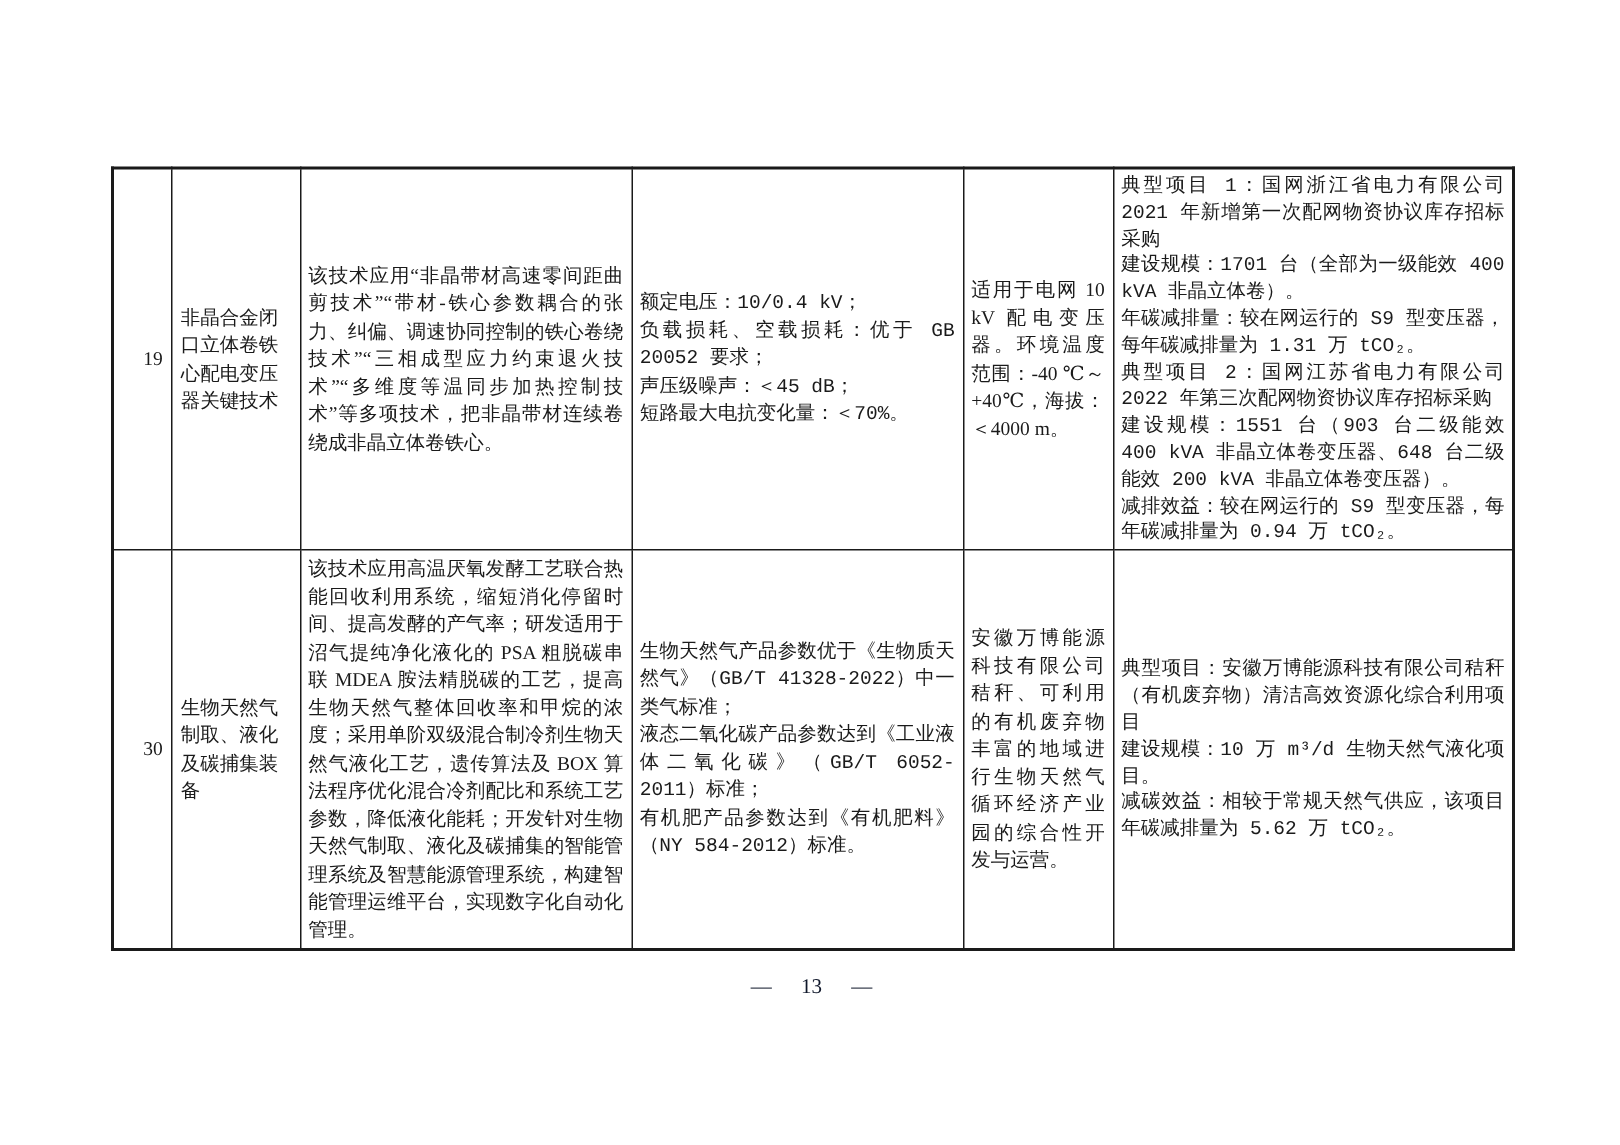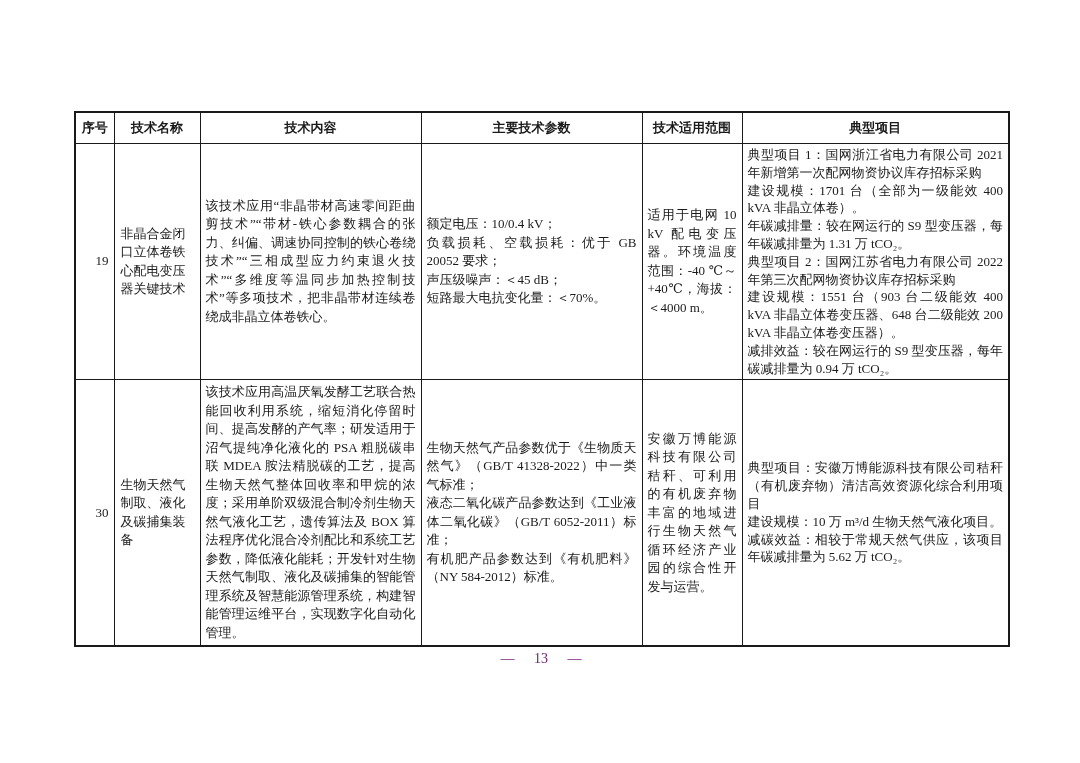--- a/index.html
+++ b/index.html
@@ -30,56 +30,48 @@
   tr.title-row th { font-size: 13.5px; height: 20px; }
   tr.header-row th { height: 22px; }
 
   td.cell-no { text-align: right; }
   td.cell-name { text-align: left; padding: 3px 6px; margin-left: 20px; }
   td.cell-content, td.cell-params, td.cell-scope, td.cell-projects {
     text-align: justify;
     text-justify: inter-ideograph;
   }
   td.cell-projects { line-height: 17.8px; padding: 2px 5px; }
-  td.cell-params p, td.cell-projects p { margin: 0; }
+  td.cell-params p, td.cell-projects p { margin: 0; font-family: Liberation Mono, monospace; }
   tr.row-19 { height: 236px; }
   tr.row-20 { height: 227px; }
 
   .page-number {
     position: absolute;
     left: 74px; top: 651px; width: 934px;
     text-align: center;
     font-size: 14px;
     word-spacing: 16px;
-    color: #701a75;
+    color: #0f172a;
   }
 </style>
 </head>
 <body>
 
 <div class="page">
 
   <table class="doc-table">
     <colgroup>
       <col style="width:39px">
       <col style="width:86px">
       <col style="width:221px">
       <col style="width:221px">
       <col style="width:100px">
       <col style="width:267px">
     </colgroup>
     <thead>
-      <tr class="header-row">
-        <th>序号</th>
-        <th>技术名称</th>
-        <th>技术内容</th>
-        <th>主要技术参数</th>
-        <th>技术适用范围</th>
-        <th>典型项目</th>
-      </tr>
     </thead>
     <tbody>
       <tr class="row-19">
         <td class="cell-no">19</td>
         <td class="cell-name">非晶合金闭口立体卷铁心配电变压器关键技术</td>
         <td class="cell-content">该技术应用“非晶带材高速零间距曲剪技术”“带材-铁心参数耦合的张力、纠偏、调速协同控制的铁心卷绕技术”“三相成型应力约束退火技术”“多维度等温同步加热控制技术”等多项技术，把非晶带材连续卷绕成非晶立体卷铁心。</td>
         <td class="cell-params">
           <p>额定电压：10/0.4 kV；</p>
           <p>负载损耗、空载损耗：优于 GB 20052 要求；</p>
           <p>声压级噪声：＜45 dB；</p>

